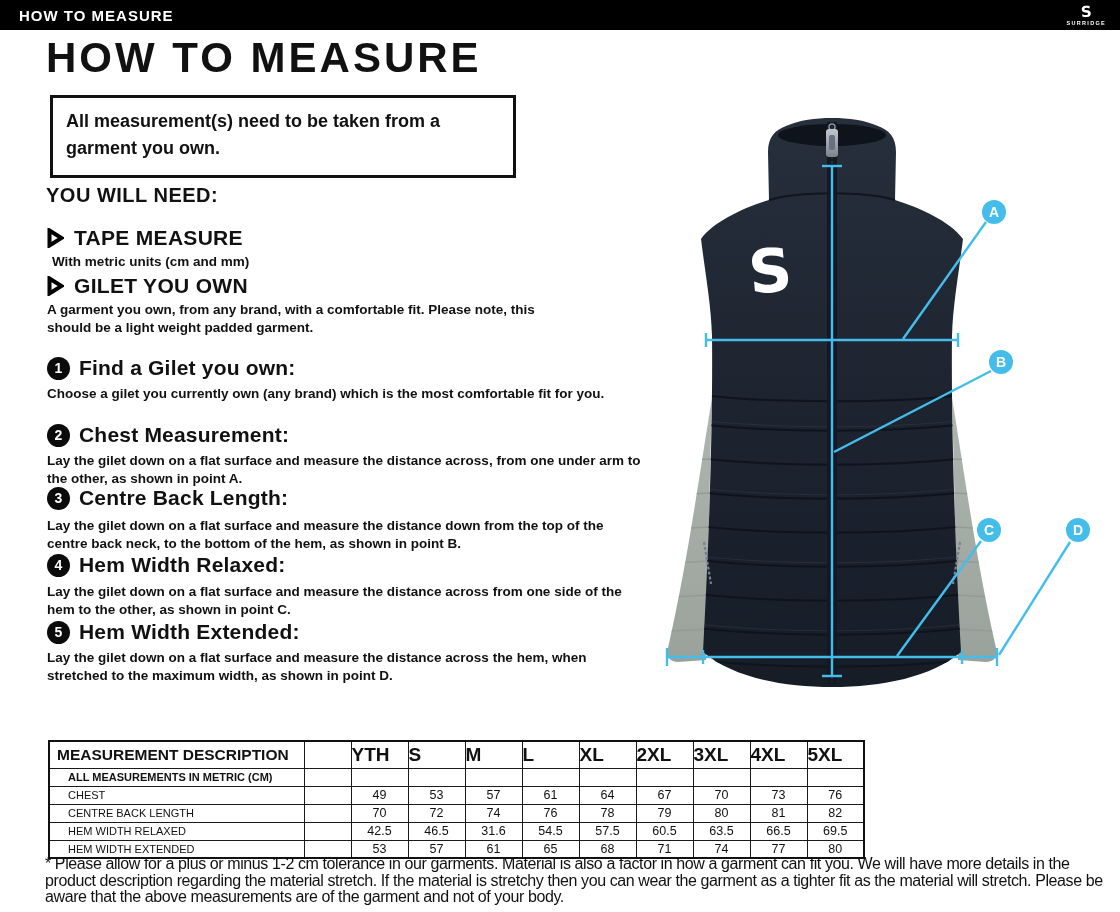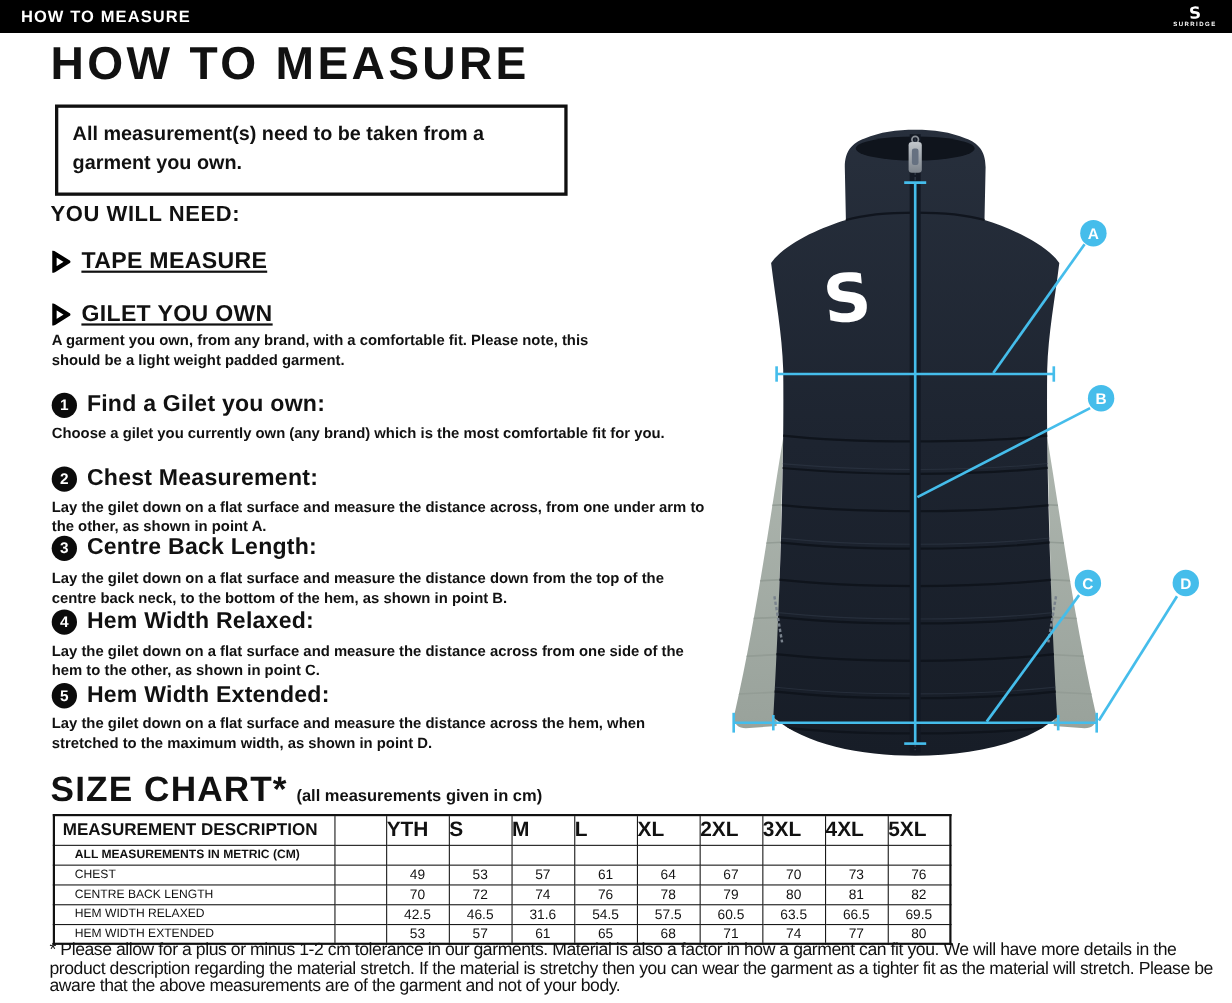--- a/index.html
+++ b/index.html
@@ -17,21 +17,21 @@
 
   
   .main-title { position:absolute; left:46px; top:34px; font-size:42px; font-weight:800; letter-spacing:3px; white-space:nowrap; }
   .notice-box { position:absolute; left:50px; top:95px; width:466px; height:83px; border:3px solid #101010;
                 padding:10px 10px 0 13px; }
   .notice-box p { font-size:18px; font-weight:700; line-height:27px; }
   .need-heading { position:absolute; left:46px; top:184px; font-size:20px; font-weight:800; letter-spacing:0.5px; }
 
   .need-item { position:absolute; left:47px; display:flex; align-items:center; gap:10px; }
   .need-item .tri { flex:0 0 auto; }
-  .need-item .need-title { font-size:21px; font-weight:800; letter-spacing:0.3px;text-decoration:underline; }
+  .need-item .need-title { font-size:21px; font-weight:800; letter-spacing:0.3px; }
   .need-desc { position:absolute; font-size:13.5px; font-weight:700; line-height:18px; }
 
   .step-head { position:absolute; left:47px; display:flex; align-items:center; gap:9px; }
   .badge { width:23px; height:23px; border-radius:50%; background:#0b0b0b; color:#fff; font-size:14px; font-weight:800;
            display:flex; align-items:center; justify-content:center; flex:0 0 auto; }
   .step-title { font-size:21px; font-weight:800; letter-spacing:0.2px; }
   .step-body { position:absolute; left:47px; width:600px; font-size:13.5px; font-weight:700; line-height:18px; }
 
   
   .sc-heading { position:absolute; left:46px; top:699px; display:flex; align-items:flex-end; }
@@ -74,20 +74,21 @@
   </div>
 
   <h2 class="need-heading">YOU WILL NEED:</h2>
 
   <div class="need-item" style="top:226px">
     <svg class="tri" width="17" height="20" viewBox="0 0 17 20">
       <polygon points="2.5,2.5 14.5,10 2.5,17.5" fill="#fff" stroke="#000" stroke-width="4" stroke-linejoin="miter"></polygon>
     </svg>
     <span class="need-title">TAPE MEASURE</span>
   </div>
+  <p class="need-desc" style="left:52px; top:253px; width:400px">With metric units (cm and mm)</p>
 
   <div class="need-item" style="top:274px">
     <svg class="tri" width="17" height="20" viewBox="0 0 17 20">
       <polygon points="2.5,2.5 14.5,10 2.5,17.5" fill="#fff" stroke="#000" stroke-width="4" stroke-linejoin="miter"></polygon>
     </svg>
     <span class="need-title">GILET YOU OWN</span>
   </div>
   <p class="need-desc" style="left:47px; top:301px; width:525px">A garment you own, from any brand, with a comfortable fit. Please note, this should be a light weight padded garment.</p>
 
   <div class="step-head" style="top:356px">
@@ -113,24 +114,20 @@
     <span class="step-title">Hem Width Relaxed:</span>
   </div>
   <p class="step-body" style="top:583px">Lay the gilet down on a flat surface and measure the distance across from one side of the hem to the other, as shown in point C.</p>
 
   <div class="step-head" style="top:620px">
     <span class="badge">5</span>
     <span class="step-title">Hem Width Extended:</span>
   </div>
   <p class="step-body" style="top:649px">Lay the gilet down on a flat surface and measure the distance across the hem, when stretched to the maximum width, as shown in point D.</p>
 
-  <div class="sc-heading">
-    <span class="big">SIZE CHART*</span>
-    <span class="small">(all measurements given in cm)</span>
-  </div>
 
   <table class="size-table">
     <colgroup>
       <col style="width:255px">
         <col style="width:47px">
       <col style="width:57px">
         <col style="width:57px">
         <col style="width:57px">
         <col style="width:57px">
       <col style="width:57px">

